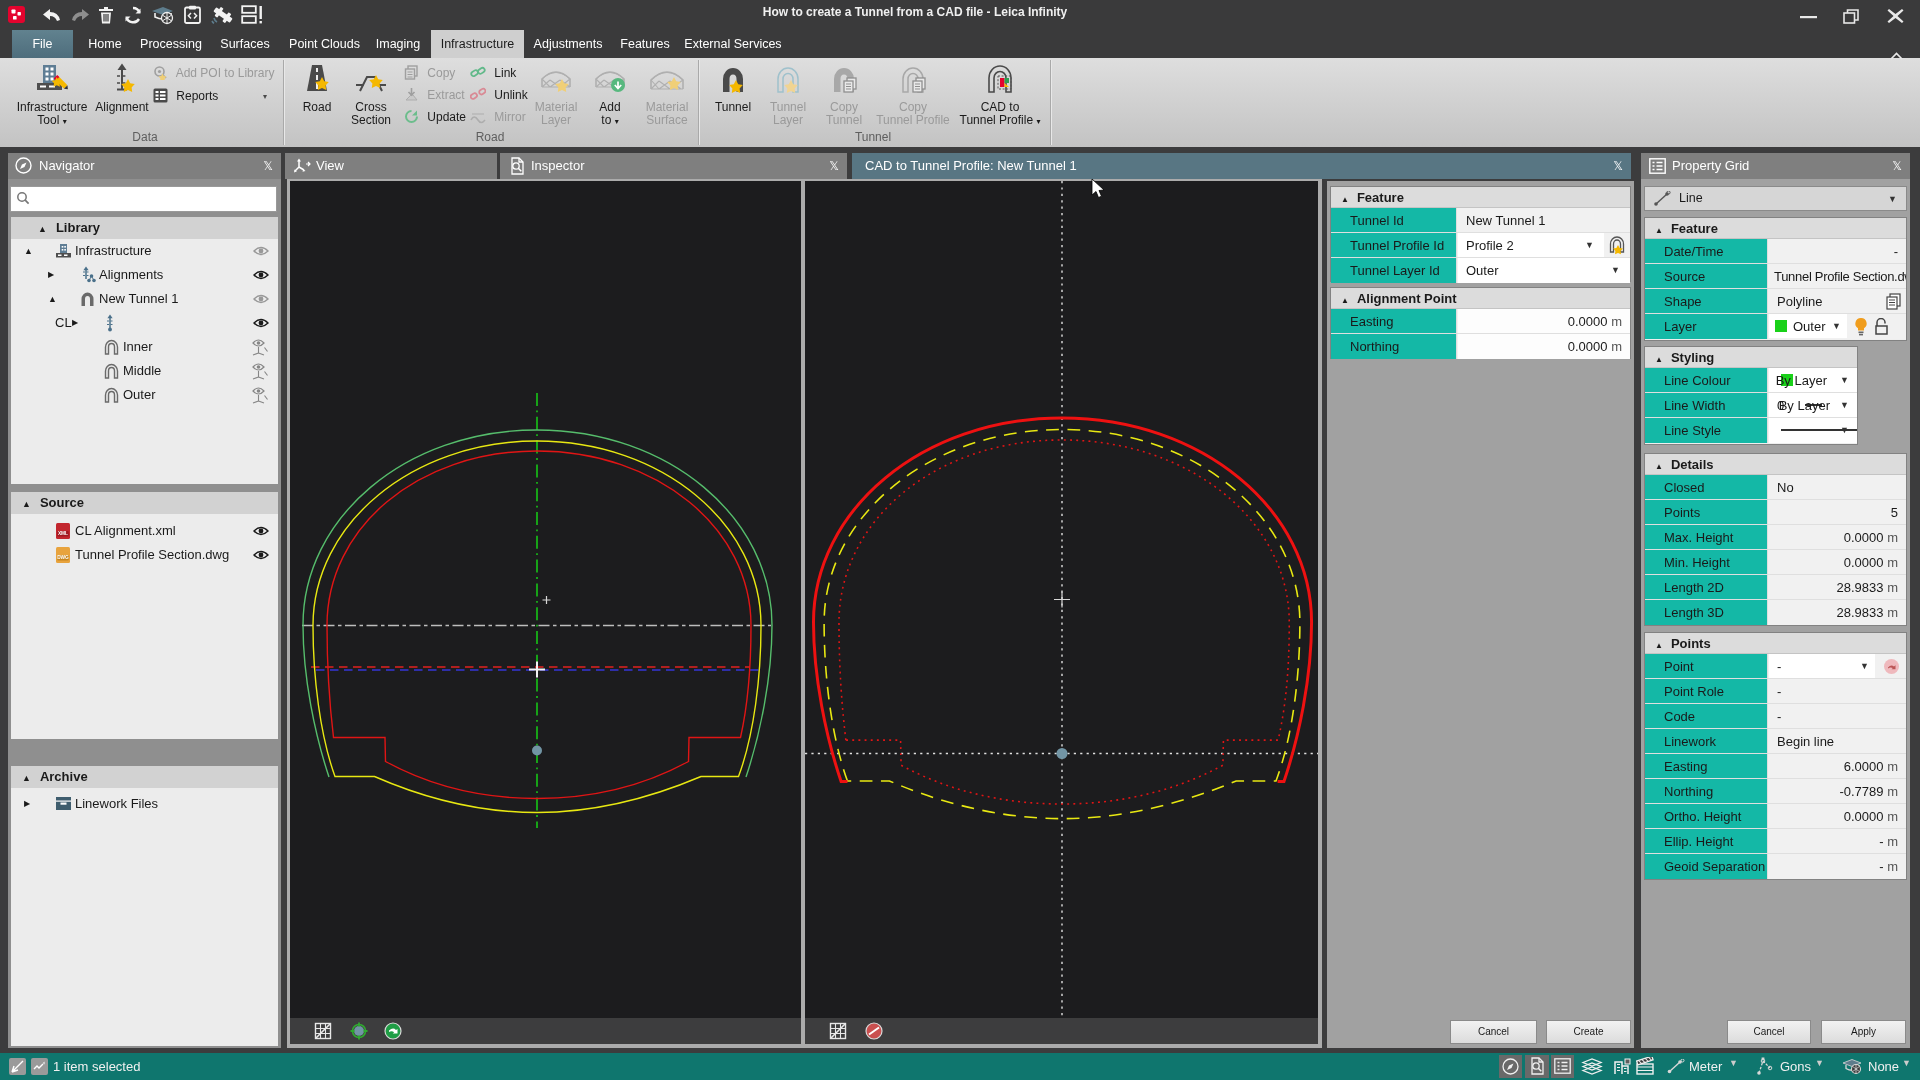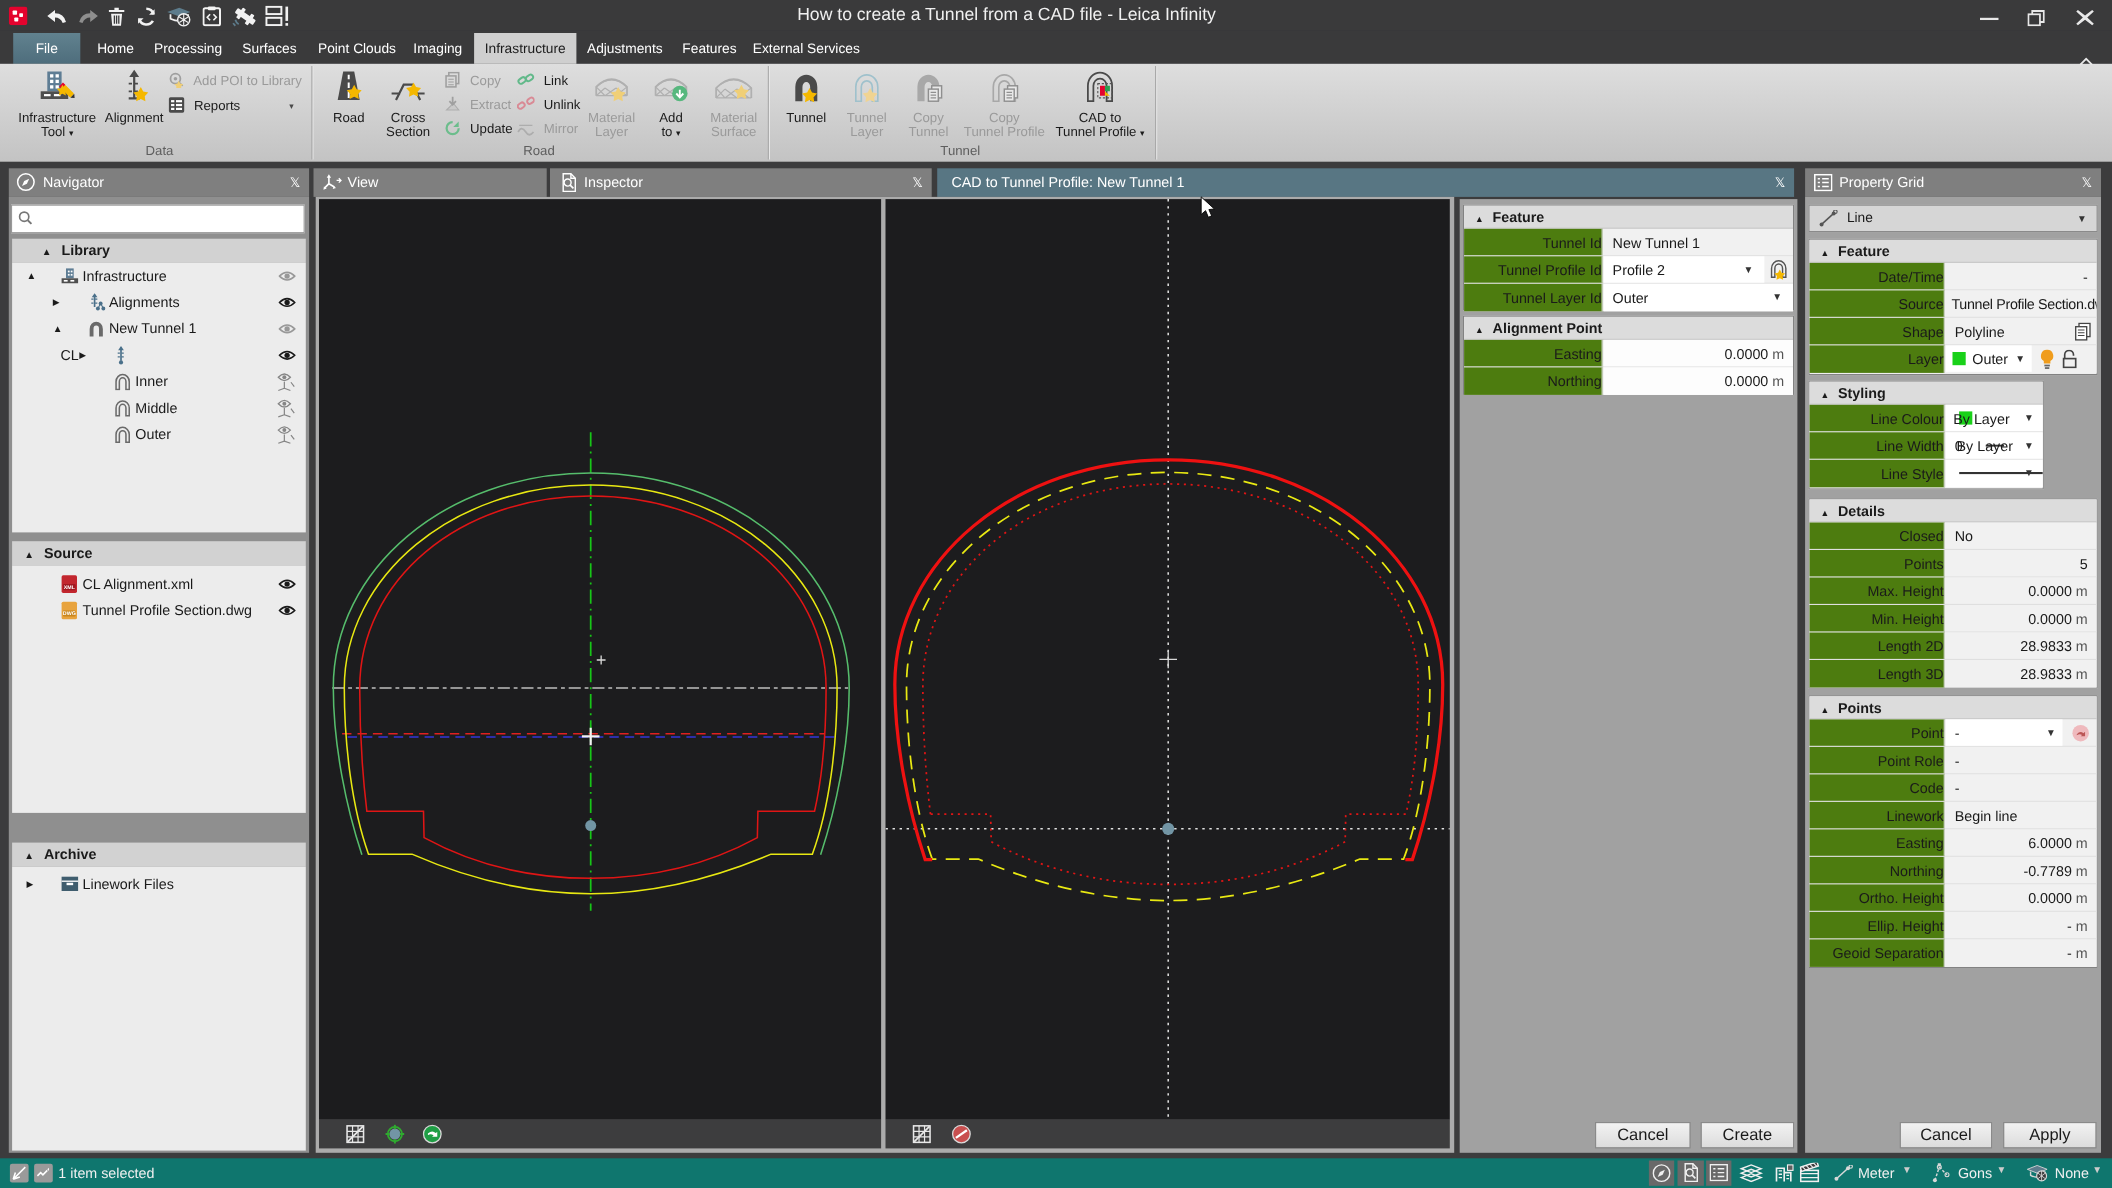--- a/index.html
+++ b/index.html
@@ -1,20 +1,20 @@
 <!DOCTYPE html>
 <html><head>
 <meta charset="utf-8">
 <style>
 * { margin:0; padding:0; box-sizing:border-box; }
 html,body { width:1920px; height:1080px; overflow:hidden; }
 body { font-family:"Liberation Sans", sans-serif; background:#3c3c3d; position:relative; }
 .abs { position:absolute; }
 #titlebar { position:absolute; left:0; top:0; width:1920px; height:28px; background:#3a3a3b; }
-#title { position:absolute; top:5px; left:0; width:1830px; text-align:center; color:#f0f0f0; font-size:16px; }
+#title { position:absolute; top:5px; left:0; width:1830px; text-align:center; color:#f0f0f0; font-size:12px;font-weight:bold; }
 #tabrow { position:absolute; left:0; top:28px; width:1920px; height:30px; background:#3a3a3b; }
 .tab { position:absolute; top:2px; height:28px; line-height:28px; color:#fff; font-size:12.5px; text-align:center; }
 .tab.file { background:linear-gradient(#61828f,#4e6d7c); }
 .tab.sel { background:#cfcfcf; color:#1c1c1c; }
 #ribbon { position:absolute; left:0; top:58px; width:1920px; height:89px; background:linear-gradient(#dedede,#c3c3c3); }
 #ribbon .glabel { position:absolute; top:72px; font-size:12px; color:#5e5e5e; text-align:center; }
 .gsep { position:absolute; top:2px; width:1px; height:85px; background:#a9a9a9; box-shadow:1px 0 0 #e8e8e8; }
 .bigbtn { position:absolute; top:2px; height:70px; text-align:center; font-size:12px; color:#1b1b1b; line-height:12.5px; }
 .bigbtn .ic { display:block; margin:3px auto 4px auto; }
 .bigbtn.dis { color:#9a9a9a; }
@@ -27,23 +27,23 @@
 .navsec-h { position:absolute; left:11px; width:267px; height:22px; background:#d2d2d2; font-size:13px; font-weight:bold; color:#1a1a1a; line-height:21px; }
 .navsec-b { position:absolute; left:11px; width:267px; background:#ececec; }
 .tree-row { position:absolute; height:24px; line-height:24px; font-size:13px; color:#1a1a1a; width:100%; }
 .exp { position:absolute; top:0; width:10px; color:#1a1a1a; font-size:9px; }
 .canvas { position:absolute; top:181px; height:837px; background:#1c1c1e; }
 .ctools { position:absolute; top:1018px; height:26px; background:#3d3d3e; }
 .grp { position:absolute; border:1px solid #828282; background:#efefef; }
 .grp-h { height:21px; background:#dcdcdc; font-weight:bold; font-size:13px; color:#1a1a1a; line-height:21px; border-bottom:1px solid #c4c4c4;}
 .grp-h .tri { font-size:8px; margin:0 8px 0 10px; }
 .prow { position:relative; height:25px; line-height:25px; font-size:13px; color:#1a1a1a; border-bottom:1px solid #dfdfdf; background:#f1f1f1; }
-.prow .lbl { position:absolute; left:0; top:0; bottom:0; background:#4d7c0f; padding-left:0; border-right:1px solid #dfdfdf; white-space:nowrap; overflow:hidden;text-align:right; }
+.prow .lbl { position:absolute; left:0; top:0; bottom:0; background:#14b8a6; padding-left:19px; border-right:1px solid #dfdfdf; white-space:nowrap; overflow:hidden; }
 .prow .val { position:absolute; top:0; bottom:0; padding-left:8px; white-space:nowrap; overflow:hidden; }
-.btn { position:absolute; height:24px; background:linear-gradient(#f2f2f2,#dcdcdc); border:1px solid #8a8a8a; font-size:15px; color:#1a1a1a; text-align:center; line-height:22px; }
+.btn { position:absolute; height:24px; background:linear-gradient(#f2f2f2,#dcdcdc); border:1px solid #8a8a8a; font-size:10px; color:#1a1a1a; text-align:center; line-height:22px; }
 #statusbar { position:absolute; left:0; top:1053px; width:1920px; height:27px; background:#0f766e; color:#f0f0f0; font-size:13px; }
 </style>
 </head>
 <body>
 
 <div id="titlebar">
   <svg class="abs" style="left:8px;top:6px" width="17" height="17" viewBox="0 0 17 17">
       <rect x="0" y="0" width="17" height="17" rx="3" fill="#e4032e"></rect>
       <rect x="3.5" y="3.5" width="4" height="4" rx="0.7" fill="#fff"></rect>
       <rect x="9.5" y="6" width="3.4" height="3.4" rx="0.7" fill="#fff"></rect>

